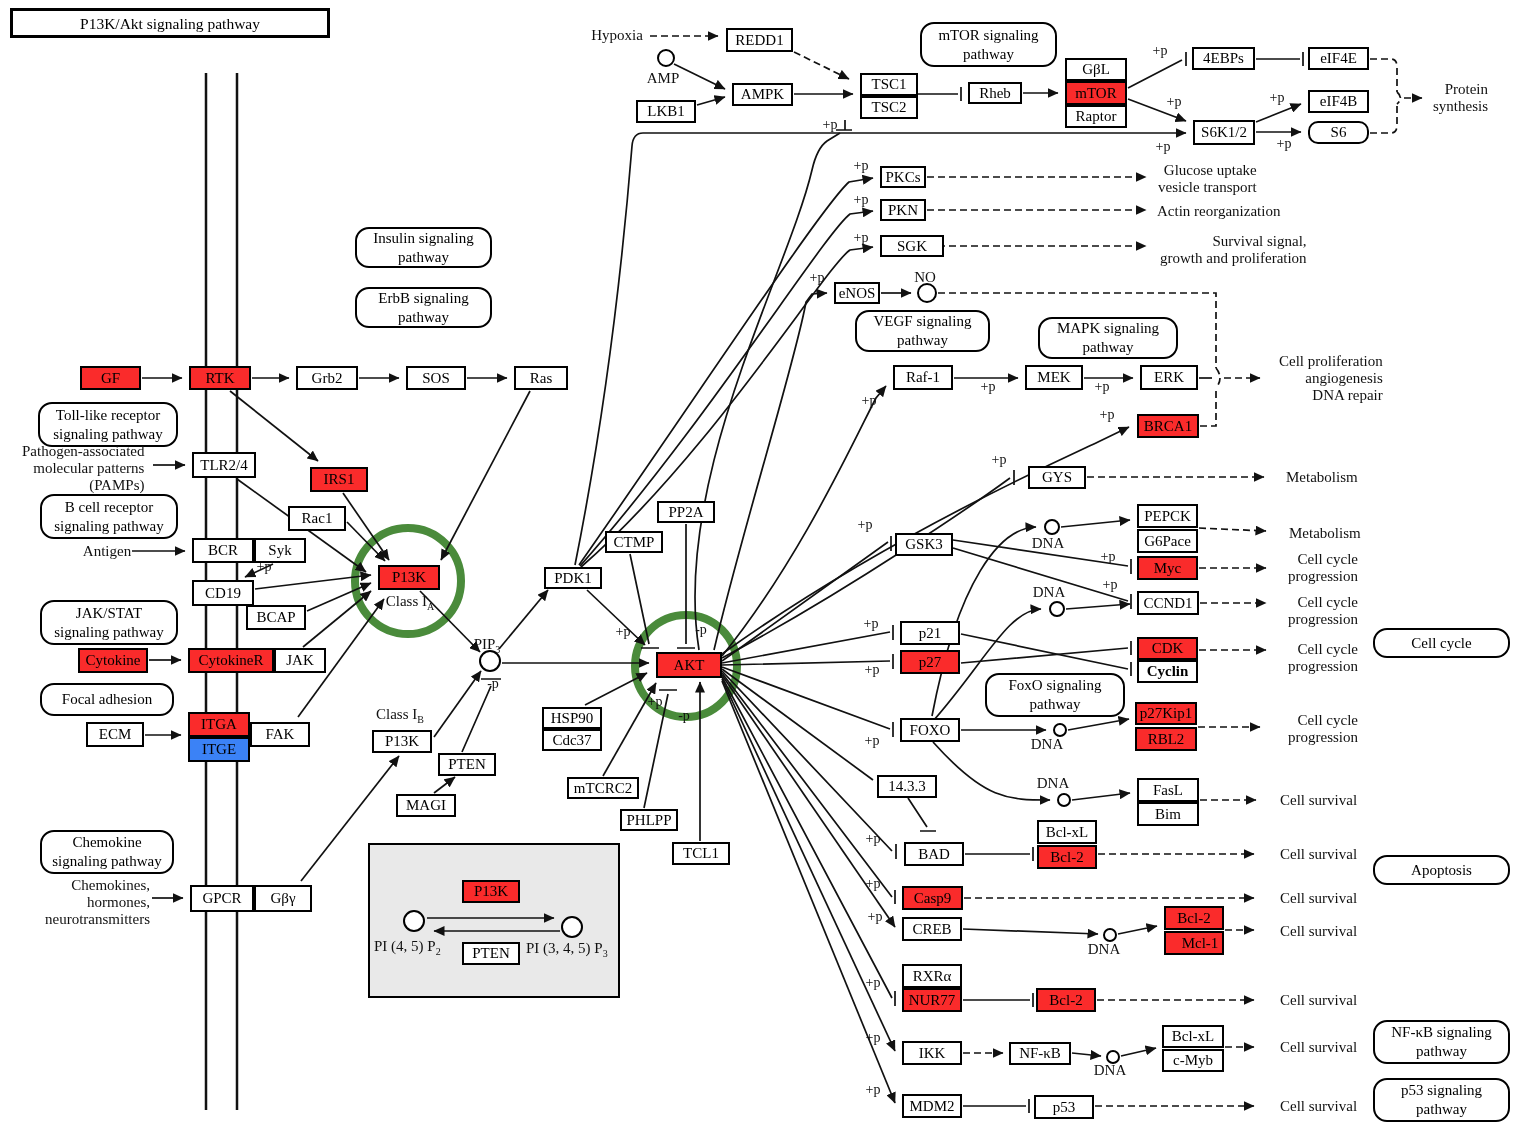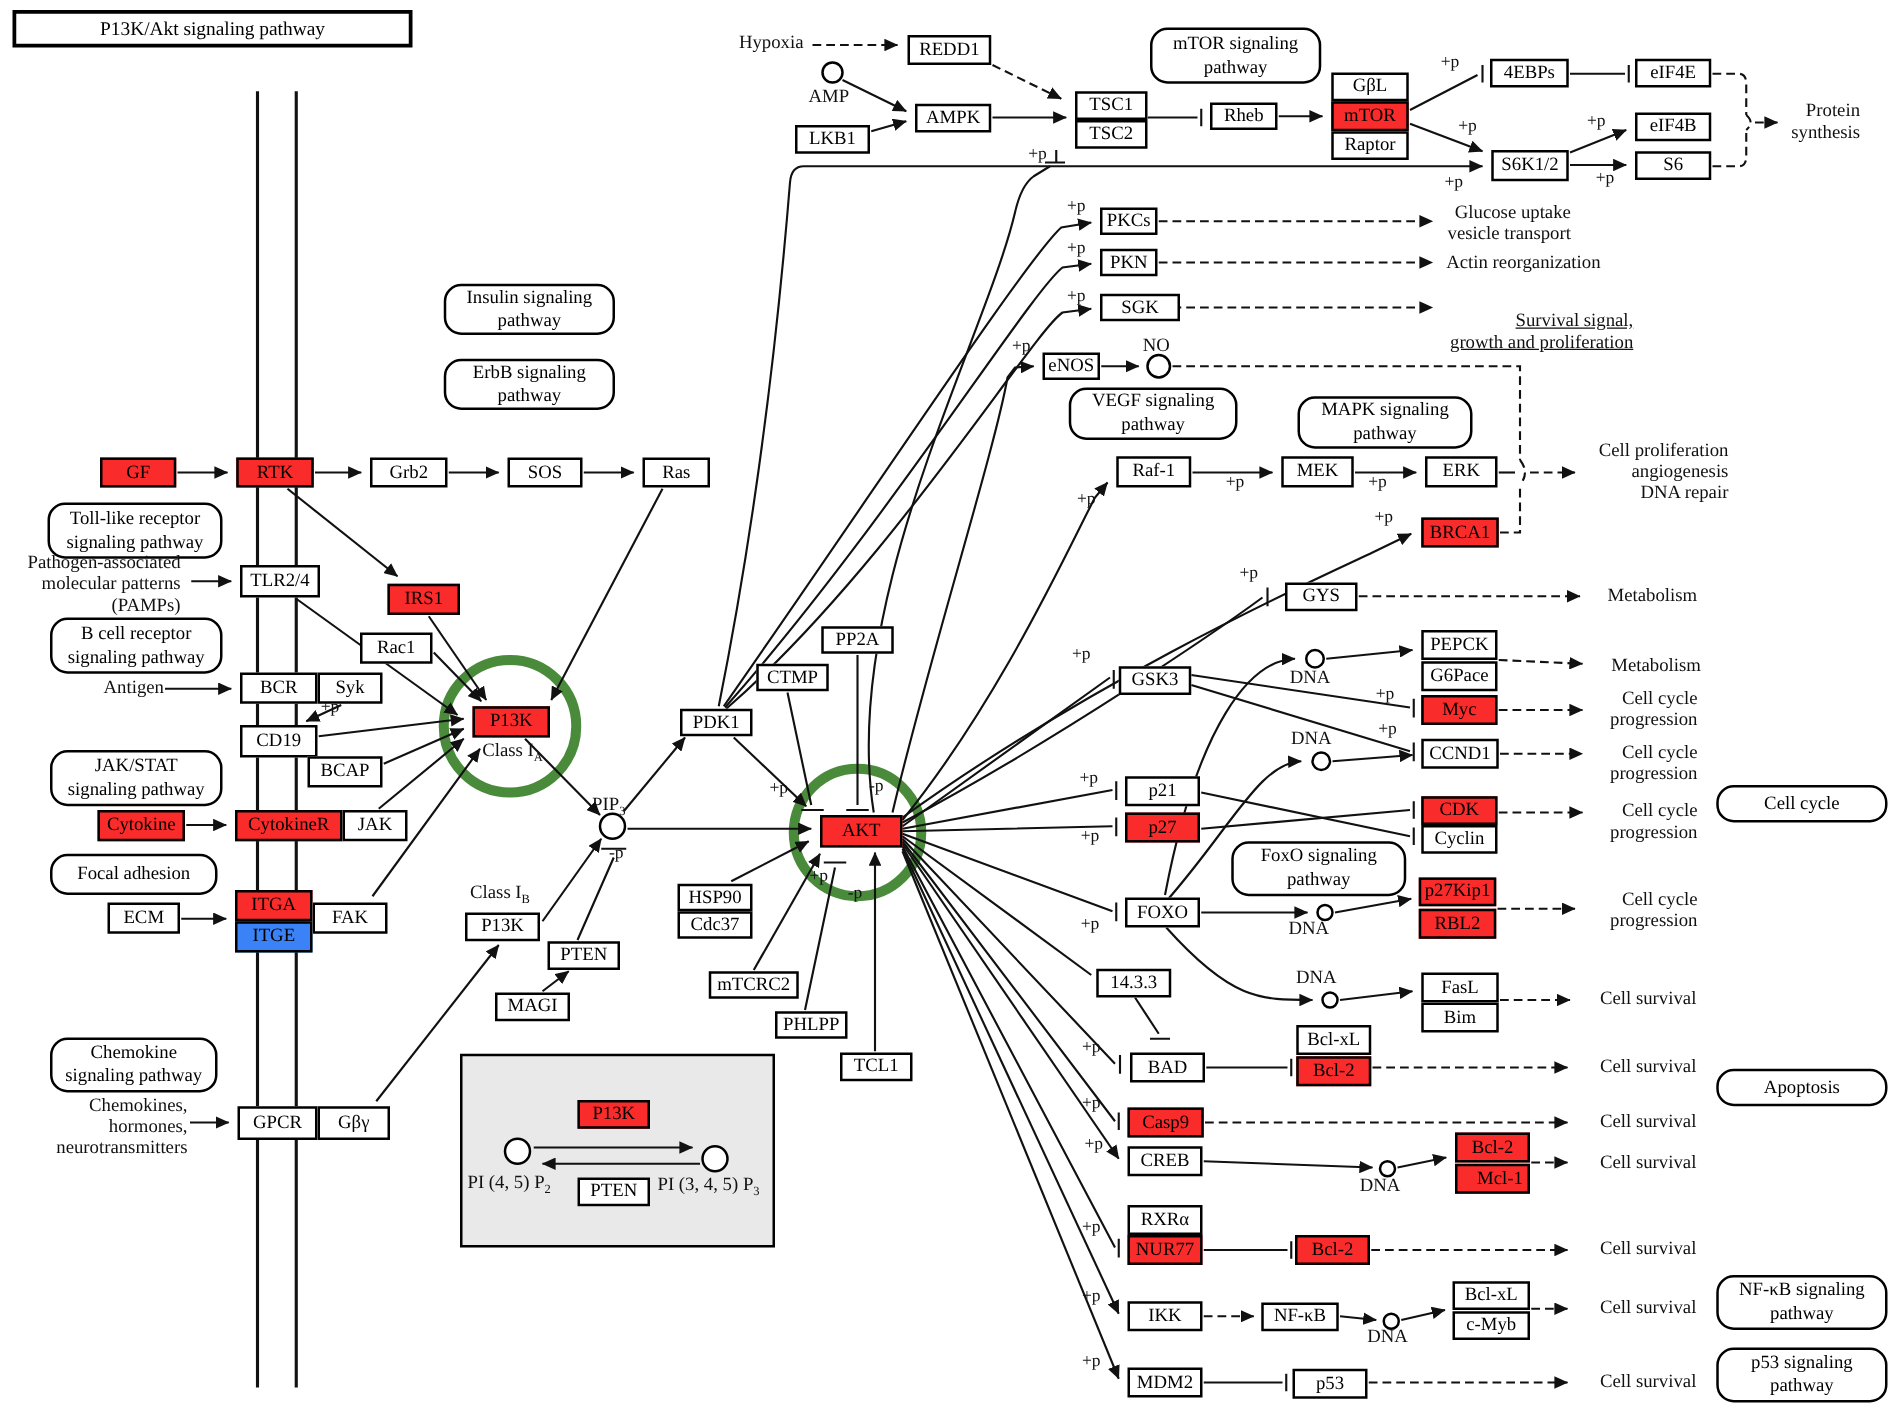--- a/index.html
+++ b/index.html
@@ -160,21 +160,21 @@
     <div class="box round" style="left: 920px; top: 22px; width: 137px; height: 45px;">mTOR signaling
 pathway</div>
     <div class="box" style="left: 968px; top: 82px; width: 54px; height: 22px;">Rheb</div>
     <div class="box" style="left: 1065px; top: 58px; width: 62px; height: 23px;">GβL</div>
     <div class="box red" style="left: 1065px; top: 81px; width: 62px; height: 24px; background: rgb(250, 43, 43);">mTOR</div>
     <div class="box" style="left: 1065px; top: 105px; width: 62px; height: 23px;">Raptor</div>
     <div class="box" style="left: 1192px; top: 47px; width: 63px; height: 23px;">4EBPs</div>
     <div class="box" style="left: 1308px; top: 47px; width: 61px; height: 23px;">eIF4E</div>
     <div class="box" style="left: 1308px; top: 90px; width: 61px; height: 23px;">eIF4B</div>
     <div class="box" style="left: 1193px; top: 120px; width: 62px; height: 25px;">S6K1/2</div>
-    <div class="box" style="left: 1308px; top: 121px; width: 61px; height: 23px;">S6</div>
+    <div class="box" style="left: 1308px; top: 121px; width: 61px; height: 23px; border-radius: 10px;">S6</div>
     <div class="box" style="left: 880px; top: 166px; width: 46px; height: 22px;">PKCs</div>
     <div class="box" style="left: 880px; top: 199px; width: 46px; height: 22px;">PKN</div>
     <div class="box" style="left: 880px; top: 235px; width: 64px; height: 22px;">SGK</div>
     <div class="box" style="left: 834px; top: 282px; width: 46px; height: 22px;">eNOS</div>
     <div class="box round" style="left: 855px; top: 310px; width: 135px; height: 42px;">VEGF signaling
 pathway</div>
     <div class="box round" style="left: 1038px; top: 317px; width: 140px; height: 42px;">MAPK signaling
 pathway</div>
     <div class="box round" style="left: 355px; top: 227px; width: 137px; height: 41px;">Insulin signaling
 pathway</div>
@@ -229,21 +229,21 @@
     <div class="box red" style="left: 1137px; top: 414px; width: 62px; height: 24px; background: rgb(250, 43, 43);">BRCA1</div>
     <div class="box" style="left: 1028px; top: 466px; width: 58px; height: 23px;">GYS</div>
     <div class="box" style="left: 1137px; top: 504px; width: 61px; height: 24px;">PEPCK</div>
     <div class="box" style="left: 1137px; top: 529px; width: 61px; height: 24px;">G6Pace</div>
     <div class="box red" style="left: 1137px; top: 556px; width: 61px; height: 24px; background: rgb(250, 43, 43);">Myc</div>
     <div class="box" style="left: 1137px; top: 591px; width: 62px; height: 24px;">CCND1</div>
     <div class="box" style="left: 895px; top: 533px; width: 58px; height: 23px;">GSK3</div>
     <div class="box" style="left: 900px; top: 621px; width: 60px; height: 24px;">p21</div>
     <div class="box red" style="left: 900px; top: 650px; width: 60px; height: 24px; background: rgb(250, 43, 43);">p27</div>
     <div class="box red" style="left: 1137px; top: 637px; width: 61px; height: 23px; background: rgb(250, 43, 43);">CDK</div>
-    <div class="box" style="left: 1137px; top: 660px; width: 61px; height: 23px;">Cyclin</div>
+    <div class="box" style="left: 1137px; top: 660px; width: 61px; height: 23px; font-weight: bold;">Cyclin</div>
     <div class="box round" style="left: 1373px; top: 628px; width: 137px; height: 30px;">Cell cycle</div>
     <div class="box round" style="left: 985px; top: 673px; width: 140px; height: 44px;">FoxO signaling
 pathway</div>
     <div class="box red" style="left: 1135px; top: 702px; width: 62px; height: 23px; background: rgb(250, 43, 43);">p27Kip1</div>
     <div class="box red" style="left: 1135px; top: 727px; width: 62px; height: 24px; background: rgb(250, 43, 43);">RBL2</div>
     <div class="box" style="left: 900px; top: 718px; width: 60px; height: 24px;">FOXO</div>
     <div class="box" style="left: 877px; top: 775px; width: 60px; height: 23px;">14.3.3</div>
     <div class="box" style="left: 1137px; top: 778px; width: 62px; height: 24px;">FasL</div>
     <div class="box" style="left: 1137px; top: 802px; width: 62px; height: 24px;">Bim</div>
     <div class="box" style="left: 904px; top: 842px; width: 60px; height: 24px;">BAD</div>
@@ -288,21 +288,21 @@
 molecular patterns
 (PAMPs)</span></div>
     <div class="txt left" style="left: 45px; top: 902px;"><span>Chemokines,
 hormones,
 neurotransmitters</span></div>
     <div class="txt left" style="left: 1433px; top: 98px;"><span>Protein
 synthesis</span></div>
     <div class="txt left" style="left: 1158px; top: 179px;"><span>Glucose uptake
 vesicle transport</span></div>
     <div class="txt left" style="left: 1157px; top: 211px;"><span>Actin reorganization</span></div>
-    <div class="txt left" style="left: 1160px; top: 266px; text-decoration: underline;"><span>Survival signal,
+    <div class="txt left" style="left: 1160px; top: 250px;"><span>Survival signal,
 growth and proliferation</span></div>
     <div class="txt left" style="left: 1279px; top: 378px;"><span>Cell proliferation
 angiogenesis
 DNA repair</span></div>
     <div class="txt left" style="left: 1286px; top: 477px;"><span>Metabolism</span></div>
     <div class="txt left" style="left: 1289px; top: 533px;"><span>Metabolism</span></div>
     <div class="txt left" style="left: 1288px; top: 568px;"><span>Cell cycle
 progression</span></div>
     <div class="txt left" style="left: 1288px; top: 611px;"><span>Cell cycle
 progression</span></div>

